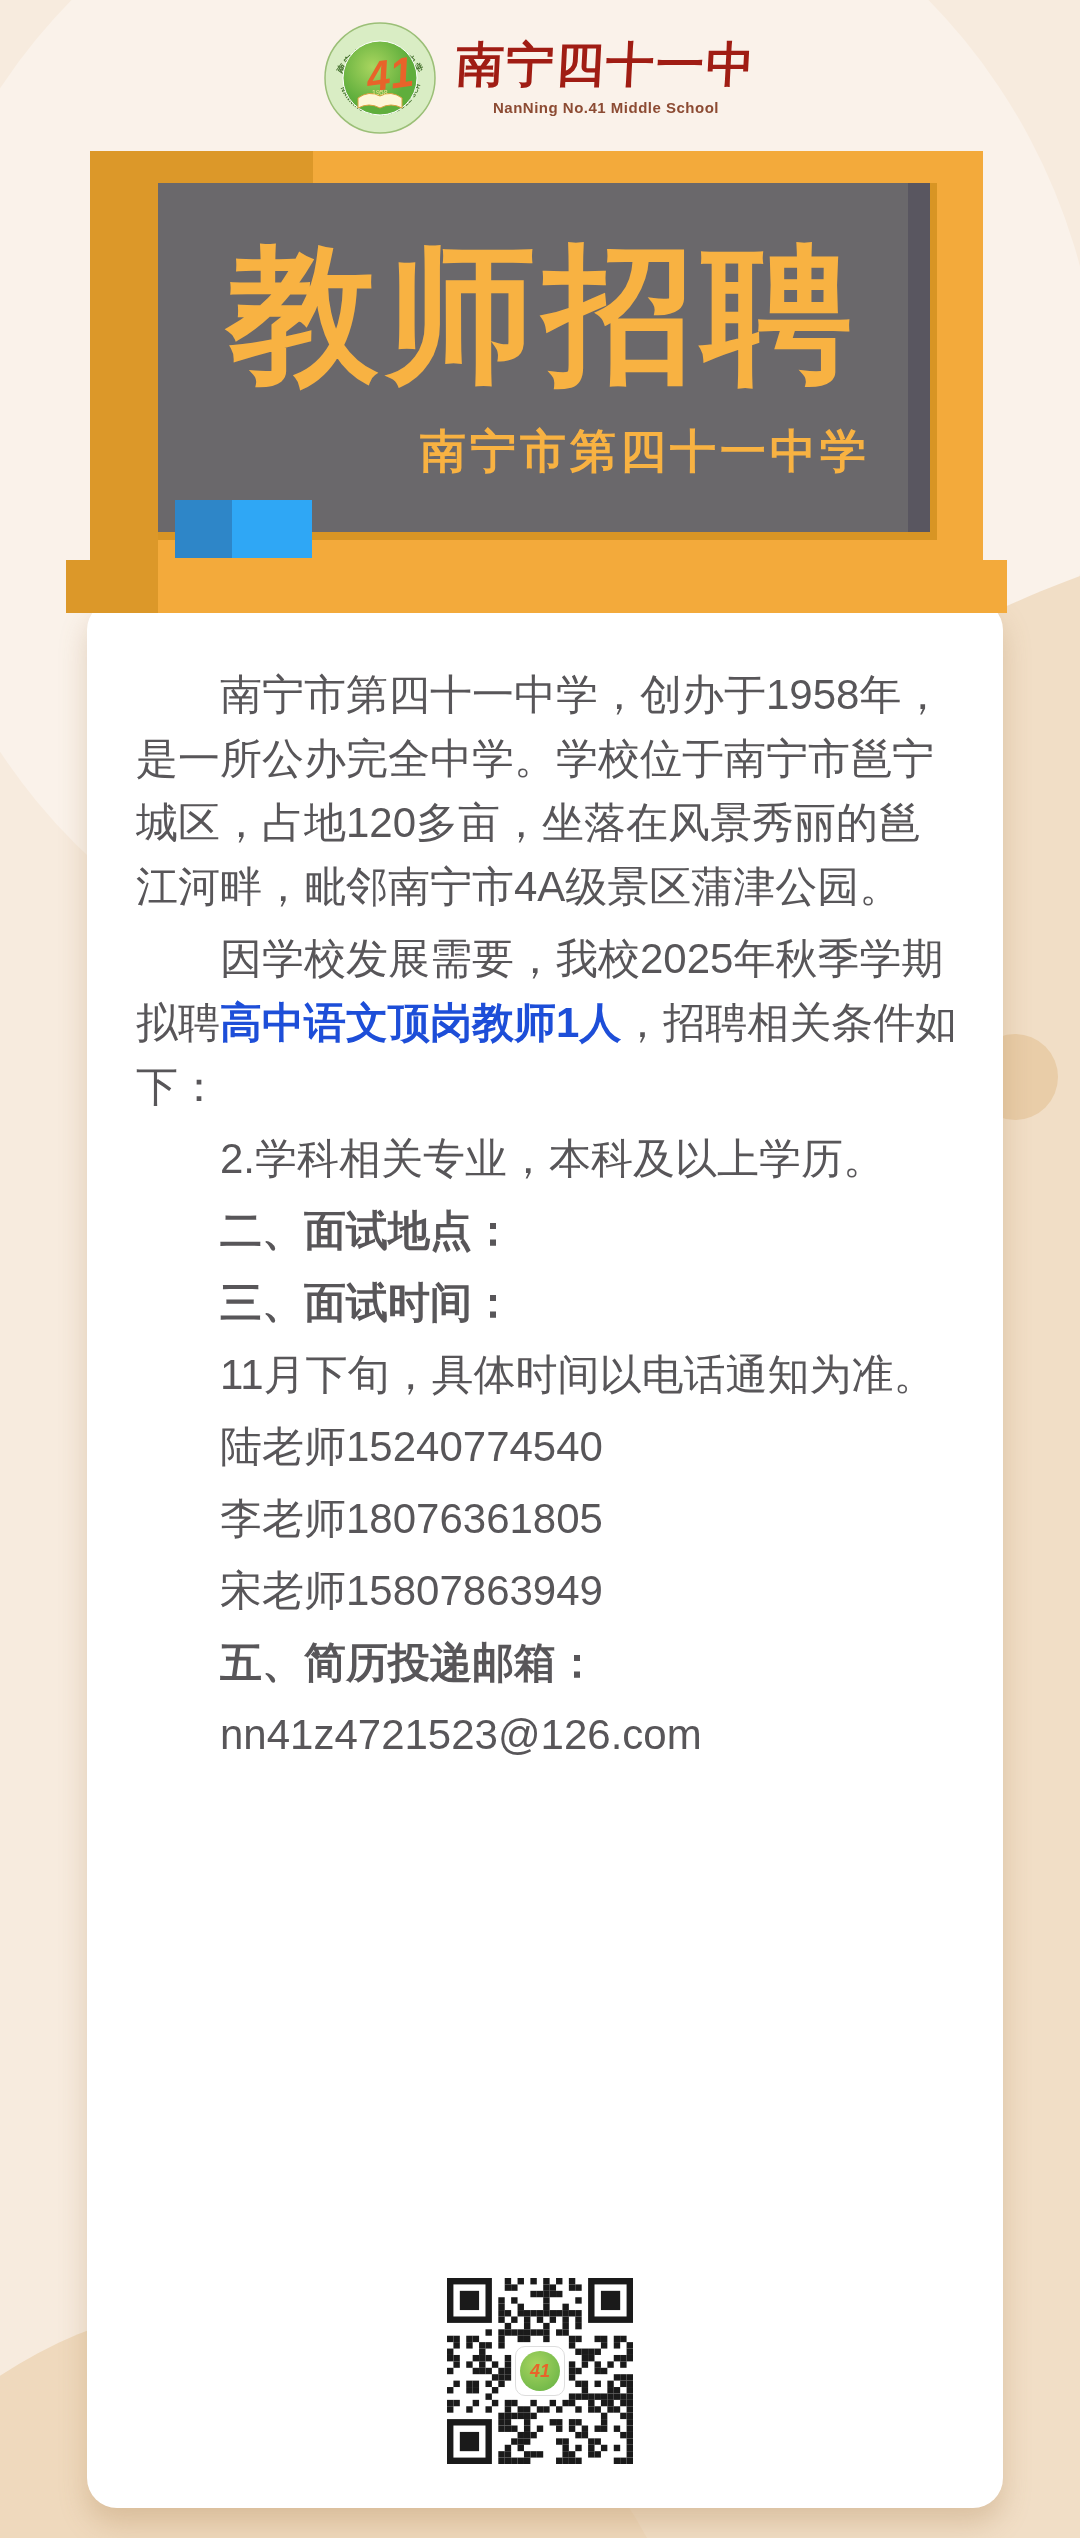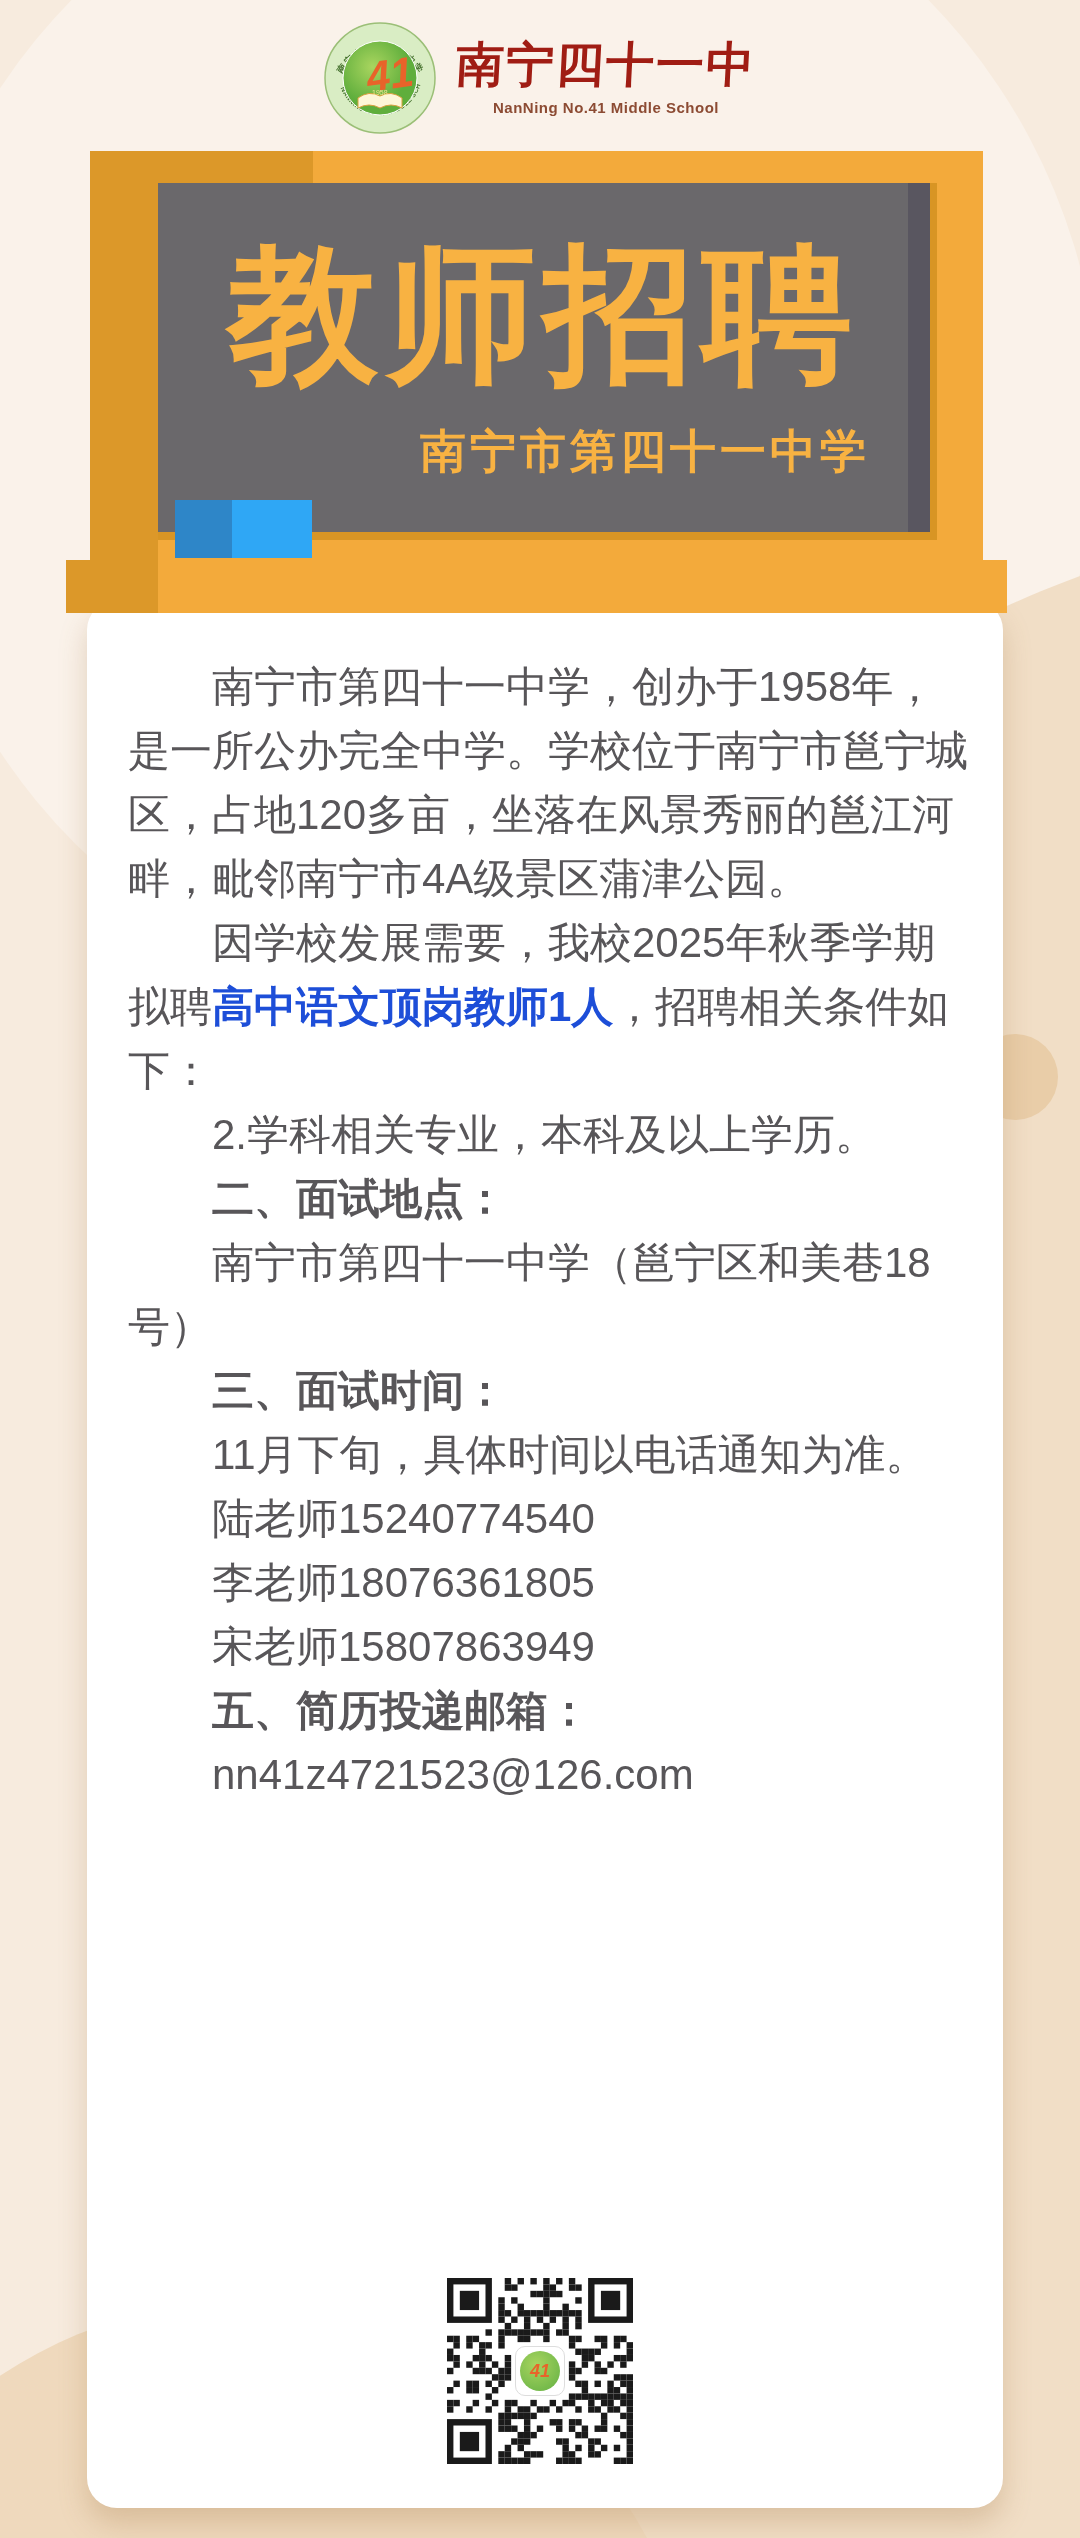--- a/index.html
+++ b/index.html
@@ -33,21 +33,21 @@
   .board-subtitle{position:absolute;right:60px;top:238px;font-size:46px;font-weight:700;letter-spacing:4px;color:#F8B242;white-space:nowrap;}
   .eraser{position:absolute;left:175px;top:500px;width:137px;height:58px;display:flex;}
   .eraser .e-dark{width:57px;background:#2E86C8;}
   .eraser .e-light{flex:1;background:#2FA7F5;}
 
   
   .card{position:absolute;left:87px;top:600px;width:916px;height:1908px;background:#FFFFFF;border-radius:30px;z-index:2;box-shadow:0 16px 28px rgba(160,120,70,.28);}
 
   
   .body-text{position:absolute;left:128px;top:655px;width:840px;z-index:4;font-size:42px;line-height:64px;color:#585659;font-weight:500;}
-  .body-text p{margin:0;text-indent:2em;}
+  .body-text p{margin:8px;text-indent:2em;}
   .body-text p.hd{font-weight:800;}
   .hl{color:#1d4ed8;font-weight:700;}
 
   
   .qr-box{position:absolute;left:50%;top:2278px;transform:translateX(-50%);width:186px;height:186px;z-index:4;}
   .qr-box svg{display:block;}
   .qr-logo{position:absolute;left:50%;top:50%;transform:translate(-50%,-50%);width:48px;height:48px;background:#fff;border-radius:10px;border:1px solid #ddd;display:flex;align-items:center;justify-content:center;}
   .qr-logo .g{width:40px;height:40px;border-radius:50%;background:radial-gradient(circle at 40% 35%,#A8D45F,#62B043);display:flex;align-items:center;justify-content:center;color:#E8632A;font-weight:800;font-style:italic;font-size:18px;}
 </style>
 </head>
@@ -105,21 +105,20 @@
       <div class="e-dark"></div>
       <div class="e-light"></div>
     </div>
   </div>
 
   <div class="body-text">
     <p>南宁市第四十一中学，创办于1958年，是一所公办完全中学。学校位于南宁市邕宁城区，占地120多亩，坐落在风景秀丽的邕江河畔，毗邻南宁市4A级景区蒲津公园。</p>
     <p><span>因学校发展需要，我校2025年秋季学期拟聘</span><span class="hl">高中语文顶岗教师1人</span><span>，招聘相关条件如下：</span></p>
     <p>2.学科相关专业，本科及以上学历。</p>
     <p class="hd">二、面试地点：</p>
-    <p>南宁市第四十一中学（邕宁区和美巷18号）</p>
     <p class="hd">三、面试时间：</p>
     <p>11月下旬，具体时间以电话通知为准。</p>
     <p>陆老师15240774540</p>
     <p>李老师18076361805</p>
     <p>宋老师15807863949</p>
     <p class="hd">五、简历投递邮箱：</p>
     <p>nn41z4721523@126.com</p>
   </div>
 
   <div class="qr-box">

